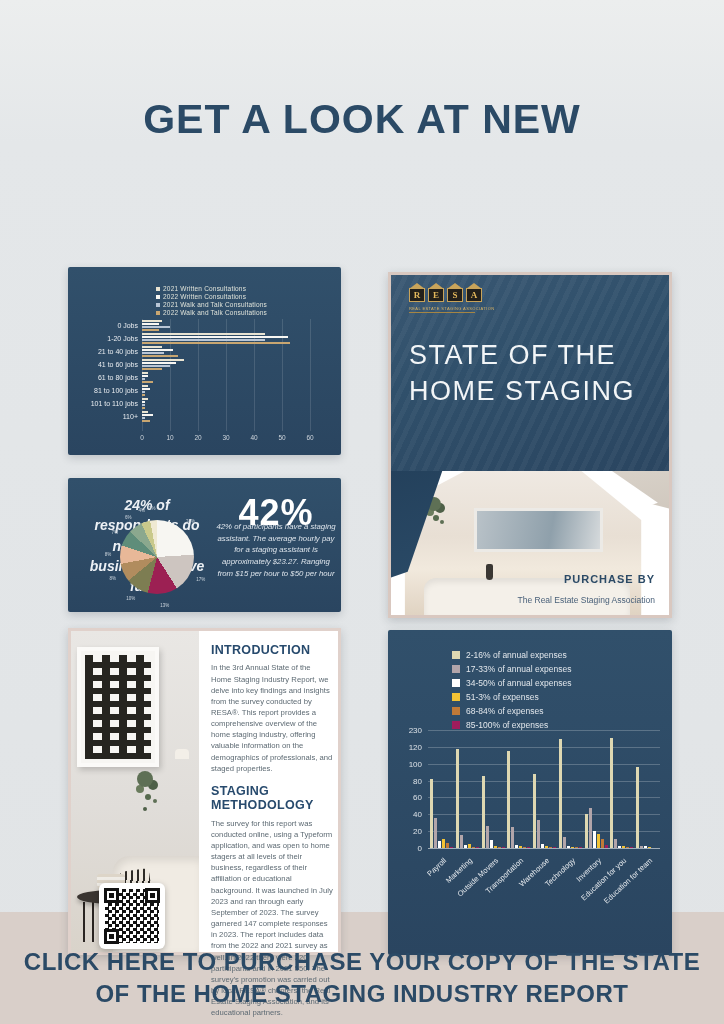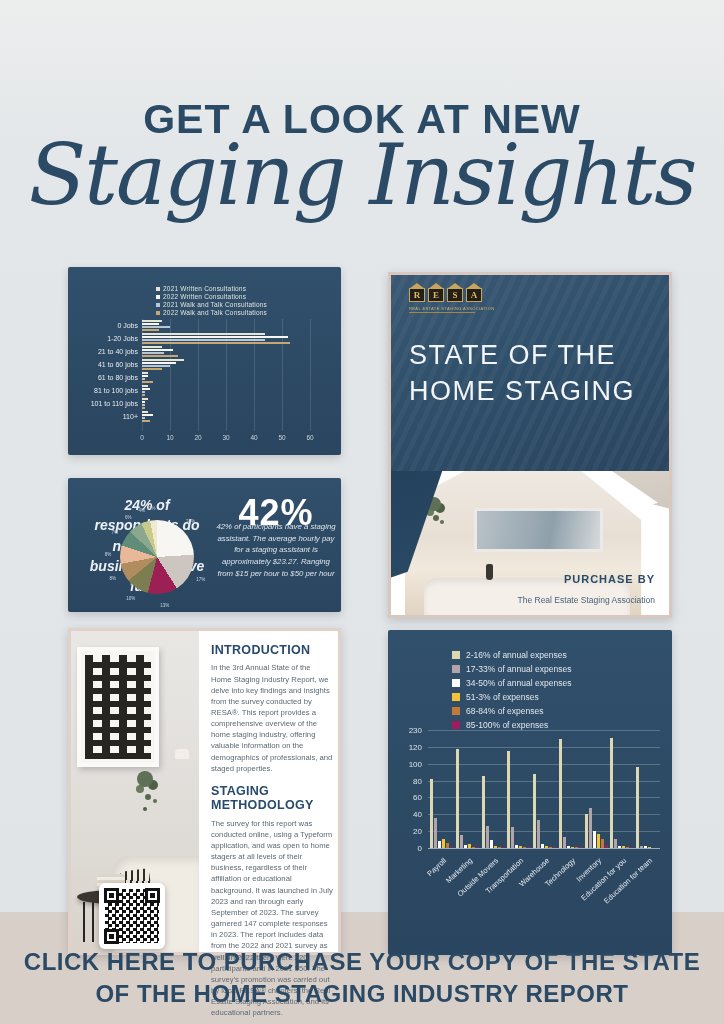--- a/index.html
+++ b/index.html
@@ -134,21 +134,20 @@
   .cta{position:absolute;left:0;top:946px;width:100%;text-align:center;
     font-size:24px;font-weight:bold;letter-spacing:.5px;color:#2b4a66;line-height:1.35;cursor:pointer;}
 </style>
 </head>
 <body>
 
 <div class="canvas">
   <div class="bottom-strip"></div>
 
   <div class="headline">GET A LOOK AT NEW</div>
-  <div class="script-title">Staging Insights</div>
 
   <div id="chart1" class="panel navy">
     <div class="c1-legend chart-legend">
         <div class="lg-row">
           <div class="lg-sw" style="background: rgb(233, 228, 210);"></div>
           <div class="lg-tx">2021 Written Consultations</div>
         </div>
         <div class="lg-row">
           <div class="lg-sw" style="background: rgb(248, 247, 243);"></div>
           <div class="lg-tx">2022 Written Consultations</div>

